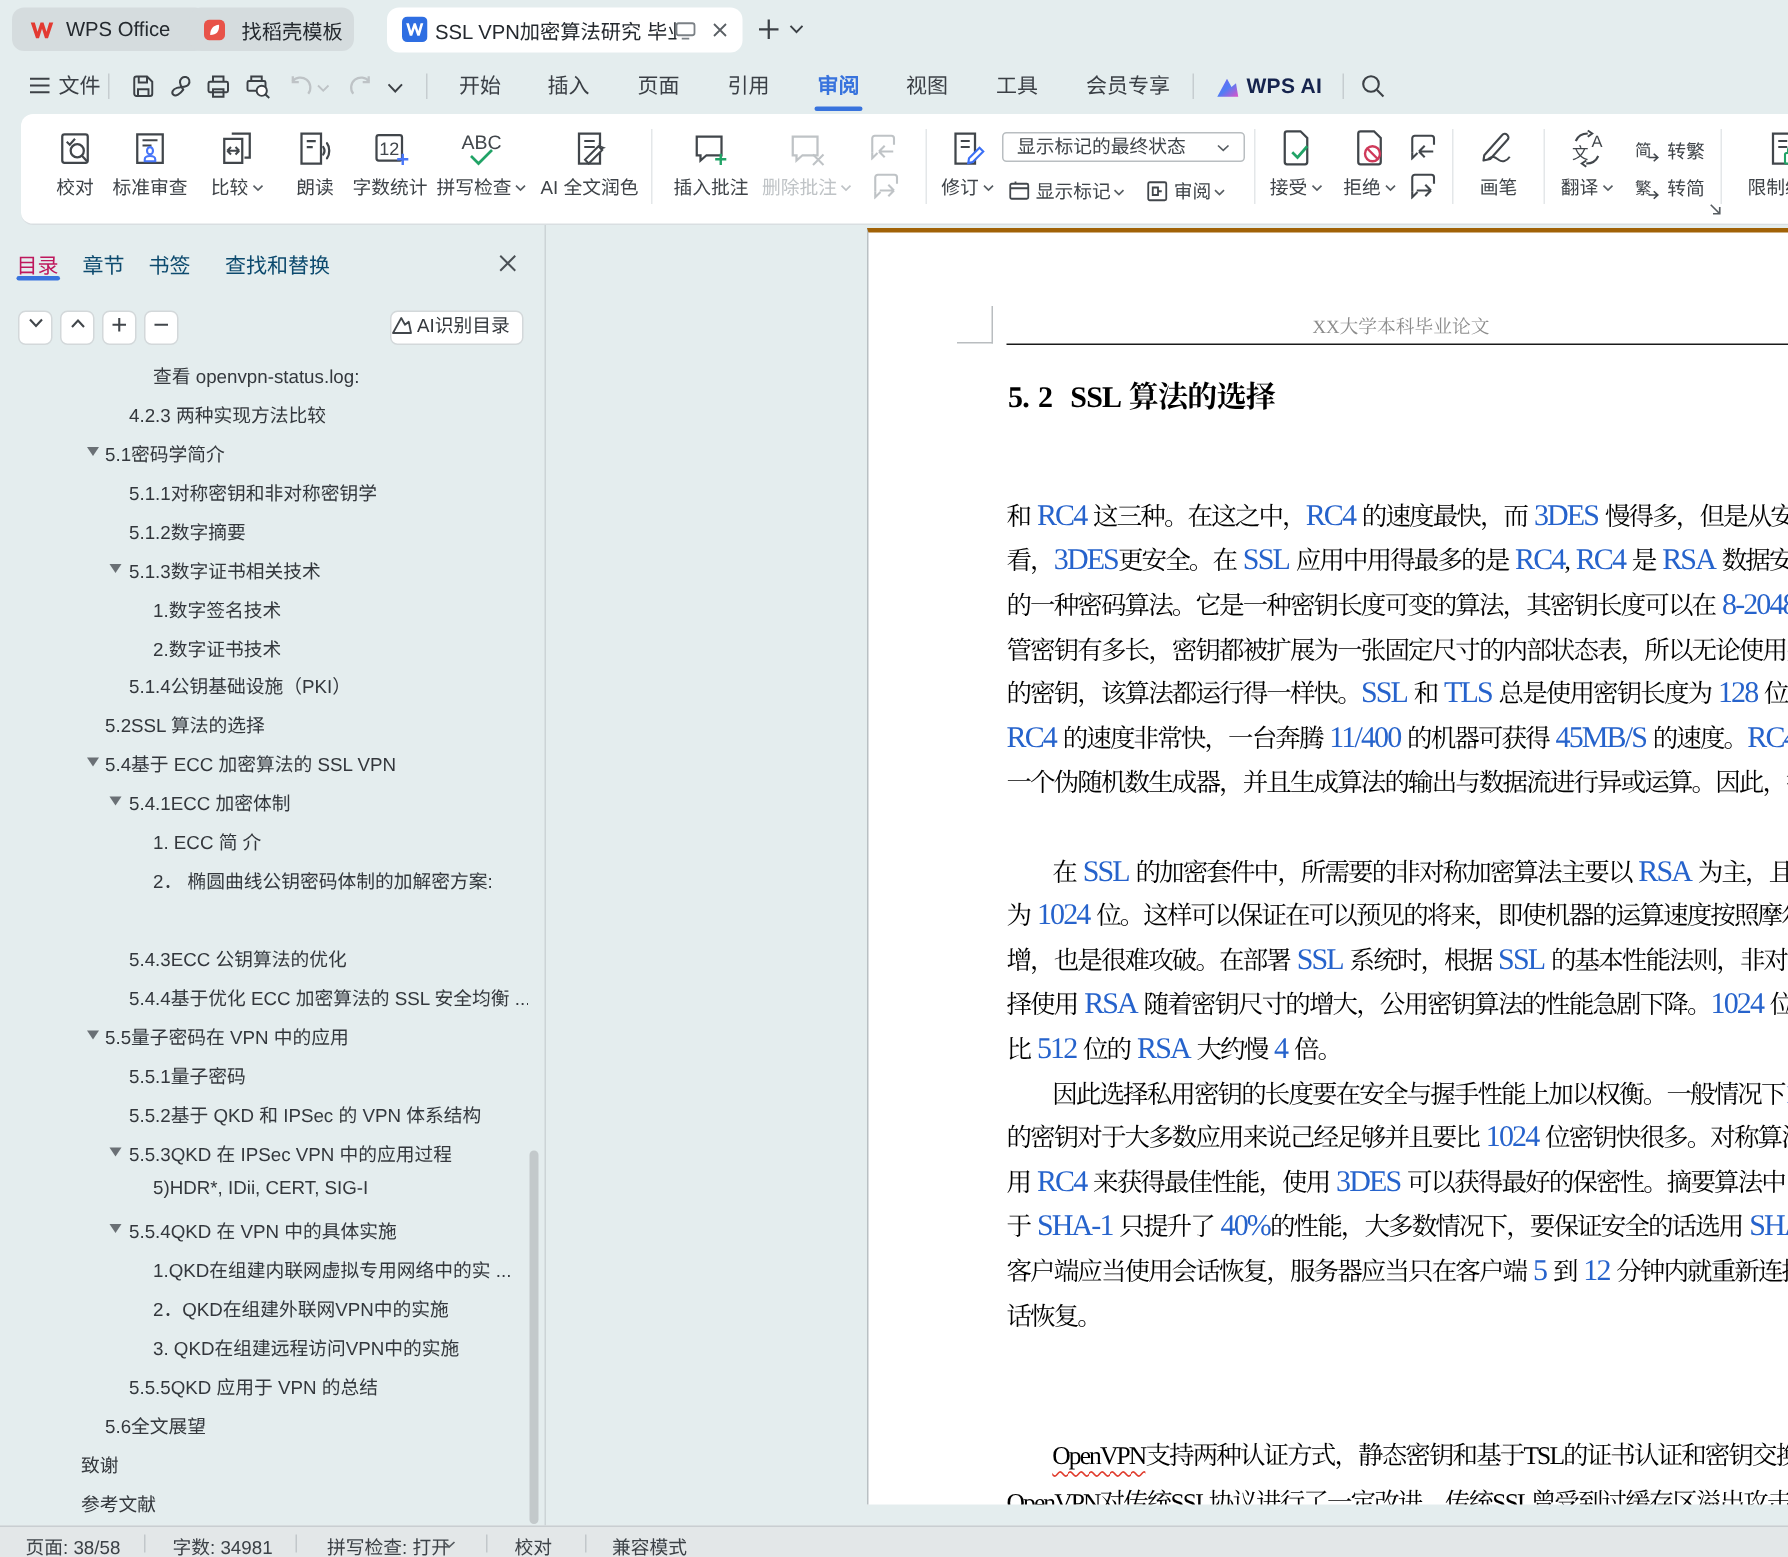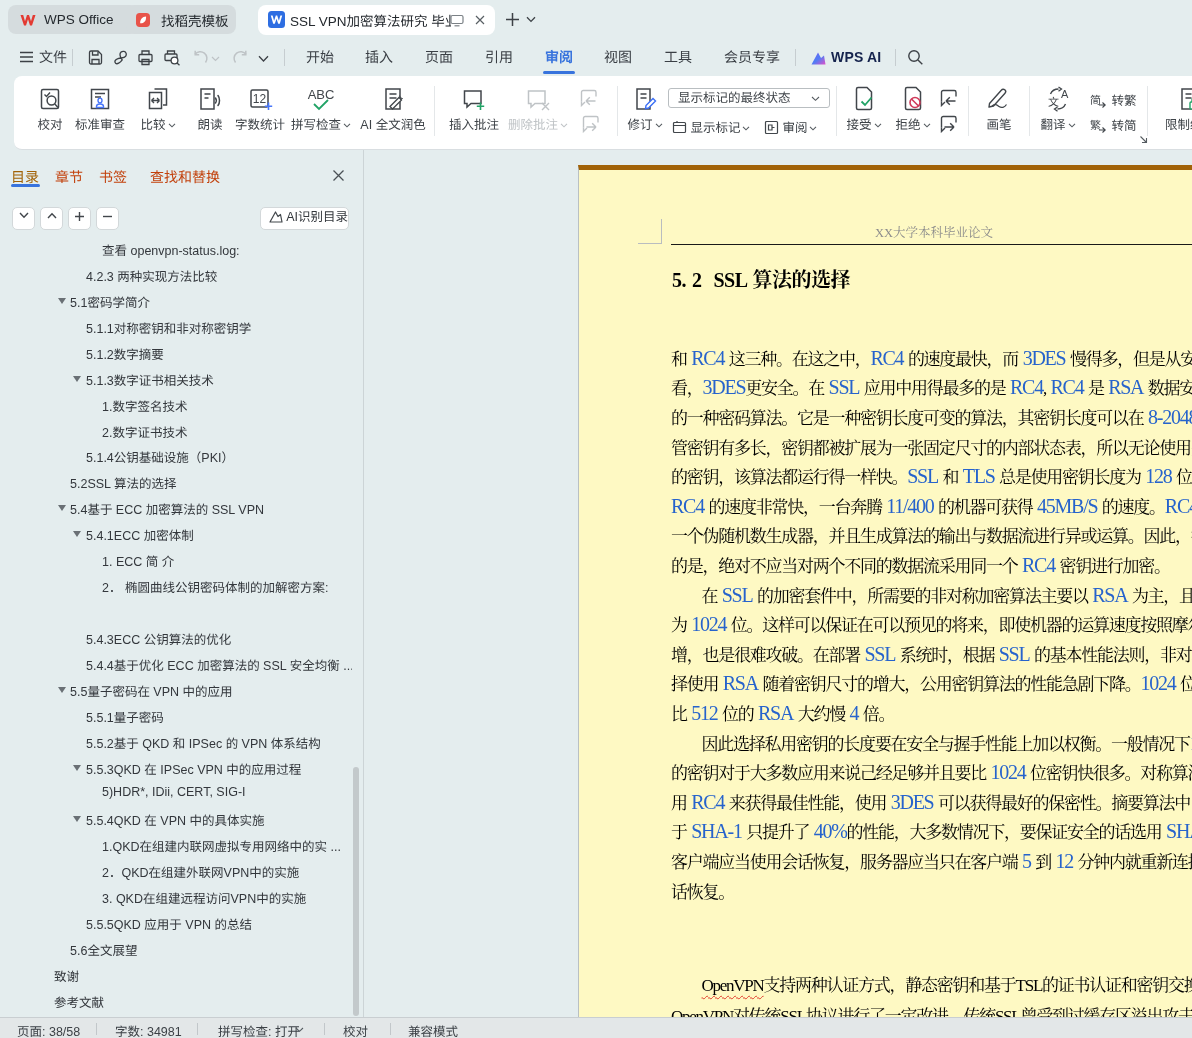--- a/index.html
+++ b/index.html
@@ -19,31 +19,31 @@
 #ribbon{position:absolute;left:14px;top:76px;width:1178px;height:73px;background:#fff;border-radius:8px 0 0 8px;border-bottom:1px solid #d9dee1}
 .rbtn{position:absolute;text-align:center;font-size:12.5px;color:#3e4348}
 .rbtn .lbl{margin-top:2px;white-space:nowrap}
 .rico{display:block;margin:0 auto}
 .rsep{position:absolute;top:10px;width:1px;height:50px;background:#e4e7e9}
 .gray{color:#b9bdc0}
 .caret{display:inline-block;vertical-align:1px;margin-left:2px}
 
 #sidebar{position:absolute;left:0;top:150px;width:364px;height:867px}
 #sidebar .vline{position:absolute;right:0;top:0;width:1px;height:867px;background:#ccd4d6}
-.stab{position:absolute;top:16px;font-size:14px;color:#c2410c}
-.stab.act{color:#a16207}
+.stab{position:absolute;top:16px;font-size:14px;color:#0c4a6e}
+.stab.act{color:#be185d}
 #stabline{position:absolute;left:11px;top:34px;width:29px;height:3px;background:#3873dd;border-radius:2px}
 .sbtn{position:absolute;top:57px;height:21px;background:#fff;border:1px solid #d3d8da;border-radius:5px}
 #toc{position:absolute;left:0;top:94px;width:352px;height:773px;overflow:hidden;font-size:12.5px;color:#33373c}
 .trow{position:absolute;white-space:nowrap;max-width:300px;overflow:hidden;text-overflow:ellipsis}
 .tarr{position:absolute;width:0;height:0;border-left:4.5px solid transparent;border-right:4.5px solid transparent;border-top:6px solid #6a7075}
 #sscroll{position:absolute;left:353px;top:617px;width:6px;height:249px;background:#c3c9cb;border-radius:3px}
 
 #docarea{position:absolute;left:364px;top:150px;width:828px;height:867px;overflow:hidden}
-#page{position:absolute;left:214px;top:15px;width:614px;height:848px;background:#fef9c3;border-left:1px solid #b9c0c3;border-top:5px solid #a16207;overflow:hidden}
+#page{position:absolute;left:214px;top:2px;width:614px;height:848px;background:#ffffff;border-left:1px solid #b9c0c3;border-top:3px solid #a16207;overflow:hidden}
 .doc{font-family:"Liberation Serif","Noto Serif CJK SC",serif;color:#000}
 .dline{position:absolute;white-space:nowrap;font-size:17px;letter-spacing:-1.25px;word-spacing:1.5px;line-height:1.2;font-family:"Liberation Serif","Noto Serif CJK SC",serif;color:#000}
 .e{color:#2663cc;font-size:20px;line-height:0}
 .sp{text-decoration:underline wavy #e03c2d;text-decoration-thickness:1px;text-underline-offset:4px}
 
 #status{position:absolute;left:0;top:1017px;width:1192px;height:21px;background:#e3e7e8;border-top:1px solid #c9ced1;font-size:12.5px;color:#3c4146}
 .sit{position:absolute;top:3px}
 .ssep{position:absolute;top:5px;width:1px;height:12px;background:#c2c7ca}
 </style></head>
 <body>
@@ -373,21 +373,21 @@
   <div class="sbtn" style="left:68px;width:21px">
       <svg style="display:block;margin:3px auto" width="11" height="11" viewBox="0 0 11 11">
         <path d="M5.5 1 V10 M1 5.5 H10" stroke="#41464b" stroke-width="1.4"></path>
       </svg>
     </div>
   <div class="sbtn" style="left:96px;width:21px">
       <svg style="display:block;margin:3px auto" width="11" height="11" viewBox="0 0 11 11">
         <path d="M1 5.5 H10" stroke="#41464b" stroke-width="1.4"></path>
       </svg>
     </div>
-  <div class="sbtn" style="left:260px;width:87px;font-size:12.5px;color:#33373c;text-align:right;line-height:19px">
+  <div class="sbtn" style="left:260px;width:87px;font-size:12.5px;color:#33373c;text-align:left;line-height:19px">
     <svg style="vertical-align:-2px;margin-right:3px" width="14" height="12" viewBox="0 0 14 12">
         <path d="M1 11 L6.5 1 L9 5.5 L11.5 3.5 L13 11 Z" fill="none" stroke="#41464b" stroke-width="1.2" stroke-linejoin="round"></path>
       </svg>AI识别目录</div>
   <div id="toc">
 <div class="trow" style="left:102px;top:-4px">查看 openvpn-status.log:</div>
 <div class="trow" style="left:86px;top:22px">4.2.3 两种实现方法比较</div>
 <div class="tarr" style="left:58px;top:54px"></div>
 <div class="trow" style="left:70px;top:48px">5.1密码学简介</div>
 <div class="trow" style="left:86px;top:74px">5.1.1对称密钥和非对称密钥学</div>
 <div class="trow" style="left:86px;top:100px">5.1.2数字摘要</div>
@@ -431,21 +431,20 @@
     <div class="abs" style="left:240px;top:52.5px;width:230px;text-align:center;font-size:12.5px;color:#8c8c8c;font-family:'Liberation Serif','Noto Serif CJK SC',serif">XX大学本科毕业论文</div>
     <div class="abs" style="left:92px;top:73.5px;width:530px;height:1.5px;background:#1a1a1a"></div>
     <div class="dline" style="left:93px;top:98.3px;font-size:20px;letter-spacing:-0.5px;font-weight:bold">5. 2&nbsp; SSL 算法的选择</div>
 <div class="dline" style="left:92px;top:179.79999999999998px">和 <span class="e">RC4</span> 这三种。在这之中，<span class="e">RC4</span> 的速度最快，而 <span class="e">3DES</span> 慢得多，但是从安全性</div>
 <div class="dline" style="left:92px;top:209.4px">看，<span class="e">3DES</span>更安全。在 <span class="e">SSL</span> 应用中用得最多的是 <span class="e">RC4</span>, <span class="e">RC4</span> 是 <span class="e">RSA</span> 数据安全公司</div>
 <div class="dline" style="left:92px;top:239.0px">的一种密码算法。它是一种密钥长度可变的算法，其密钥长度可以在 <span class="e">8-2048</span> 位之间</div>
 <div class="dline" style="left:92px;top:268.6px">管密钥有多长，密钥都被扩展为一张固定尺寸的内部状态表，所以无论使用多长</div>
 <div class="dline" style="left:92px;top:298.20000000000005px">的密钥，该算法都运行得一样快。<span class="e">SSL</span> 和 <span class="e">TLS</span> 总是使用密钥长度为 <span class="e">128</span> 位的</div>
 <div class="dline" style="left:92px;top:327.8px"><span class="e">RC4</span> 的速度非常快，一台奔腾 <span class="e">11/400</span> 的机器可获得 <span class="e">45MB/S</span> 的速度。<span class="e">RC4</span> 是</div>
 <div class="dline" style="left:92px;top:357.40000000000003px">一个伪随机数生成器，并且生成算法的输出与数据流进行异或运算。因此，很重要</div>
-<div class="dline" style="left:92px;top:387.0px">的是，绝对不应当对两个不同的数据流采用同一个 <span class="e">RC4</span> 密钥进行加密。</div>
 <div class="dline" style="left:122.5px;top:416.6px">在 <span class="e">SSL</span> 的加密套件中，所需要的非对称加密算法主要以 <span class="e">RSA</span> 为主，且密钥长</div>
 <div class="dline" style="left:92px;top:446.20000000000005px">为 <span class="e">1024</span> 位。这样可以保证在可以预见的将来，即使机器的运算速度按照摩尔定律</div>
 <div class="dline" style="left:92px;top:475.8px">增，也是很难攻破。在部署 <span class="e">SSL</span> 系统时，根据 <span class="e">SSL</span> 的基本性能法则，非对称加密</div>
 <div class="dline" style="left:92px;top:505.40000000000003px">择使用 <span class="e">RSA</span> 随着密钥尺寸的增大，公用密钥算法的性能急剧下降。<span class="e">1024</span> 位的 </div>
 <div class="dline" style="left:92px;top:535.0px">比 <span class="e">512</span> 位的 <span class="e">RSA</span> 大约慢 <span class="e">4</span> 倍。</div>
 <div class="dline" style="left:122.5px;top:564.6px">因此选择私用密钥的长度要在安全与握手性能上加以权衡。一般情况下<span class="e">1024</span>位</div>
 <div class="dline" style="left:92px;top:594.2px">的密钥对于大多数应用来说己经足够并且要比 <span class="e">1024</span> 位密钥快很多。对称算法可以</div>
 <div class="dline" style="left:92px;top:623.8000000000001px">用 <span class="e">RC4</span> 来获得最佳性能，使用 <span class="e">3DES</span> 可以获得最好的保密性。摘要算法中 由于</div>
 <div class="dline" style="left:92px;top:653.4px">于 <span class="e">SHA-1</span> 只提升了 <span class="e">40%</span>的性能，大多数情况下，要保证安全的话选用 <span class="e">SHA-1</span></div>
 <div class="dline" style="left:92px;top:683.0px">客户端应当使用会话恢复，服务器应当只在客户端 <span class="e">5</span> 到 <span class="e">12</span> 分钟内就重新连接时恢</div>

